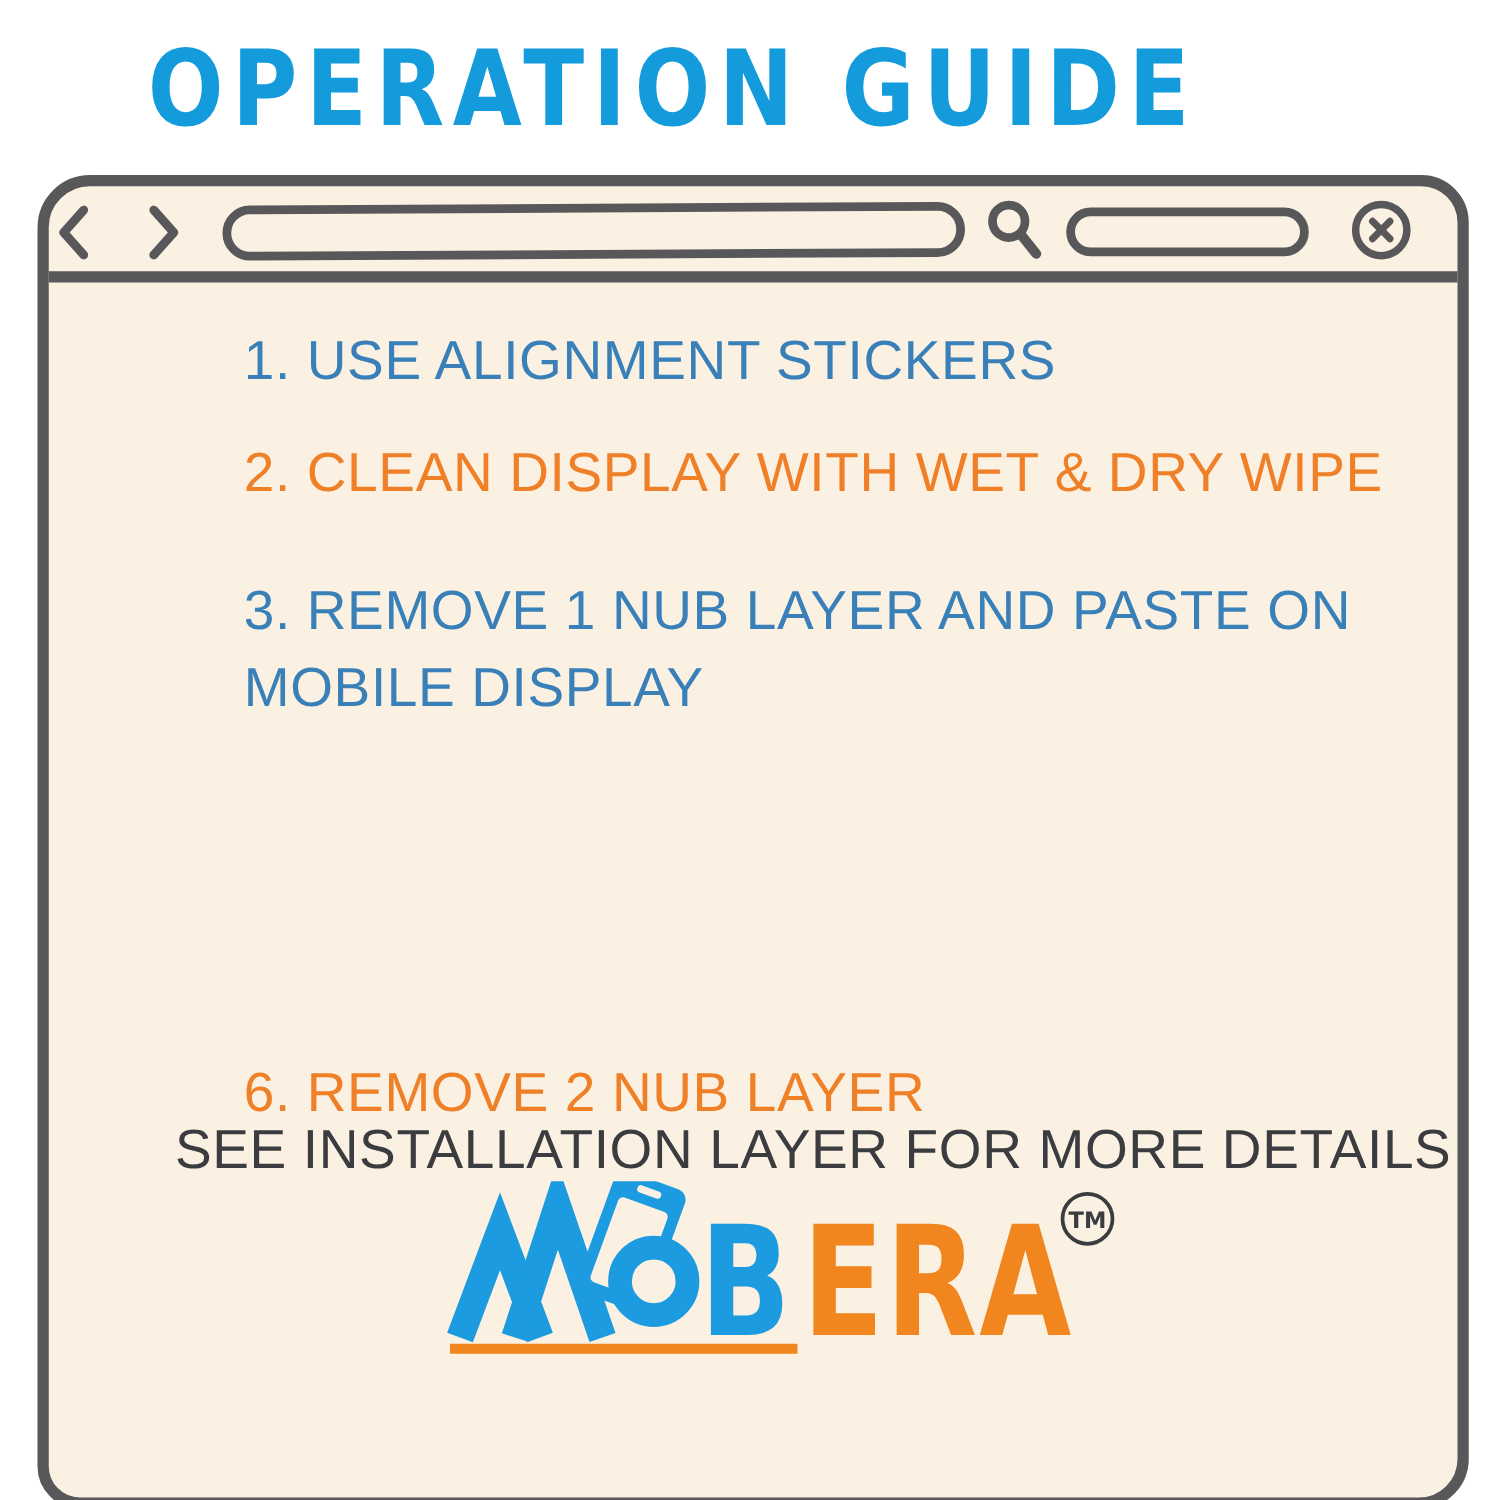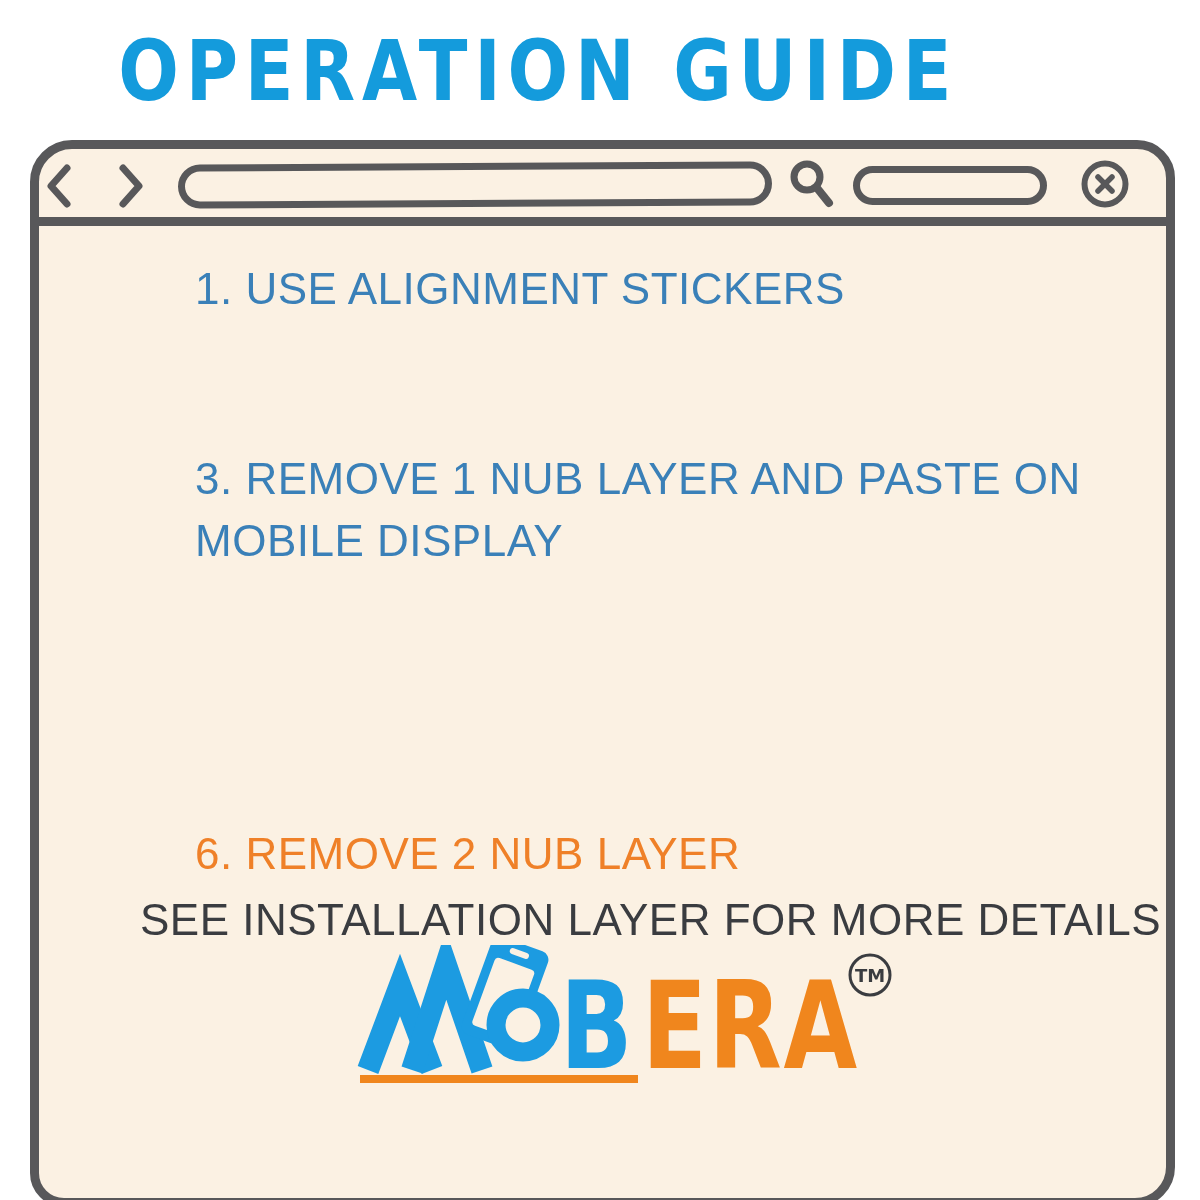--- a/index.html
+++ b/index.html
@@ -33,24 +33,24 @@
   
   .step{
     position:absolute;left:156px;font-size:44px;letter-spacing:.5px;
     white-space:nowrap;line-height:1.25;
   }
   .step.blue{color:var(--step-blue,#3A80B8);}
   .step.orange{color:var(--step-orange,#EF8028);}
   .step.wrap{white-space:normal;max-width:940px;line-height:1.42;}
   .s1{top:112px;}
   .s2{top:202px;}
-  .s3{top:299px;}
+  .s3{top:309px;}
   .s4{top:470px;}
   .s5{top:575px;}
-  .s6{top:677px;}
+  .s6{top:698px;}
   .footer-note{
     position:absolute;left:101px;top:746px;font-size:44px;letter-spacing:.5px;
     color:var(--footer-dark,#3A3C40);white-space:nowrap;
   }
   .logo{position:absolute;left:317px;top:796px;width:560px;height:150px;}
 </style>
 </head>
 <body>
 
 <div class="title"><span>OPERATION GUIDE</span></div>
@@ -79,20 +79,21 @@
     <div class="abs" style="left:1040px;top:10px;width:52px;height:52px;">
       <svg width="52" height="52" viewBox="0 0 52 52">
         <circle cx="26" cy="25" r="20.5" style="fill:none;stroke:var(--ink,#58585A);stroke-width:6;"></circle>
         <line x1="19" y1="18" x2="33" y2="32" style="stroke:var(--ink,#58585A);stroke-width:5.5;stroke-linecap:round;"></line>
         <line x1="33" y1="18" x2="19" y2="32" style="stroke:var(--ink,#58585A);stroke-width:5.5;stroke-linecap:round;"></line>
       </svg>
     </div>
   </div>
 
   <div class="step blue s1">1. USE ALIGNMENT STICKERS</div>
+  <div class="step orange s2">2. CLEAN DISPLAY WITH WET &amp; DRY WIPE</div>
   <div class="step blue wrap s3">3. REMOVE 1 NUB LAYER AND PASTE ON MOBILE DISPLAY</div>
   <div class="step orange s6">6. REMOVE 2 NUB LAYER</div>
 
   <div class="footer-note">SEE INSTALLATION LAYER FOR MORE DETAILS</div>
 
   <div class="logo">
     <svg width="560" height="150" viewBox="0 0 560 150">
 
       <path d="M12 125 L44 40 L76 125" style="fill:none;stroke:var(--logo-blue,#1C9BE1);stroke-width:22;stroke-miterlimit:10;"></path>
       <path d="M56 125 L90 20 L126 125" style="fill:none;stroke:var(--logo-blue,#1C9BE1);stroke-width:22;stroke-miterlimit:10;"></path>

